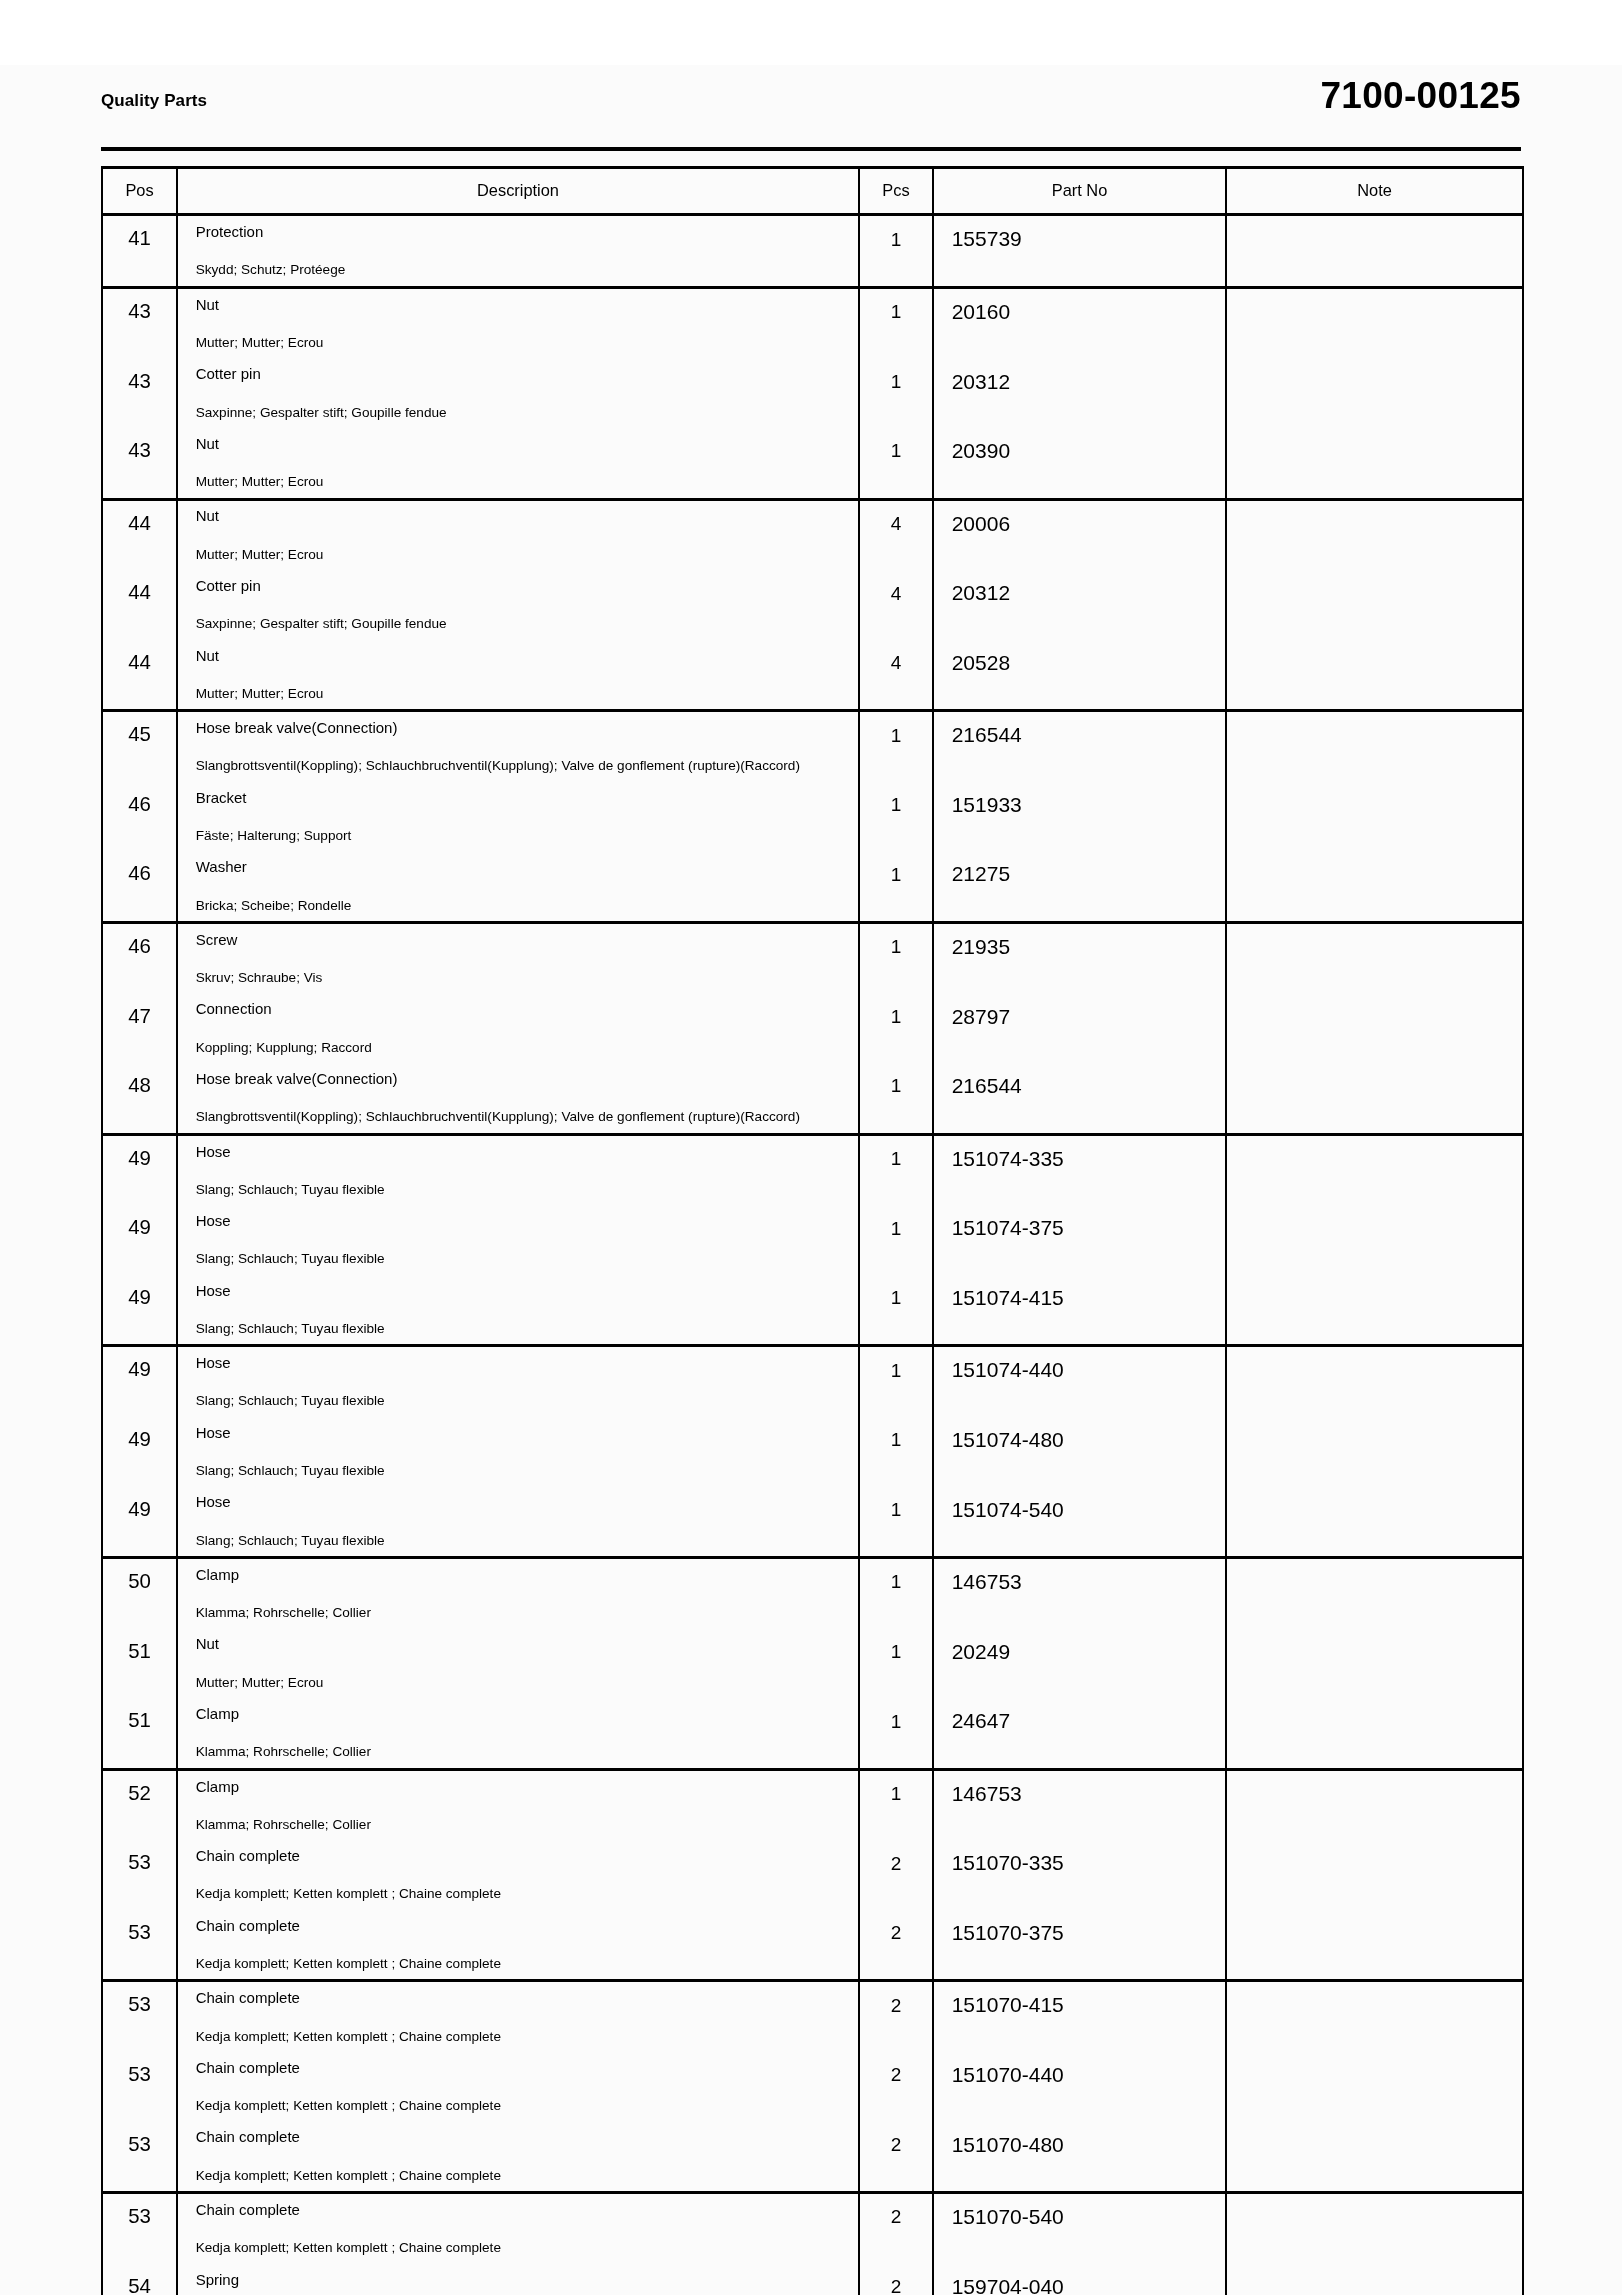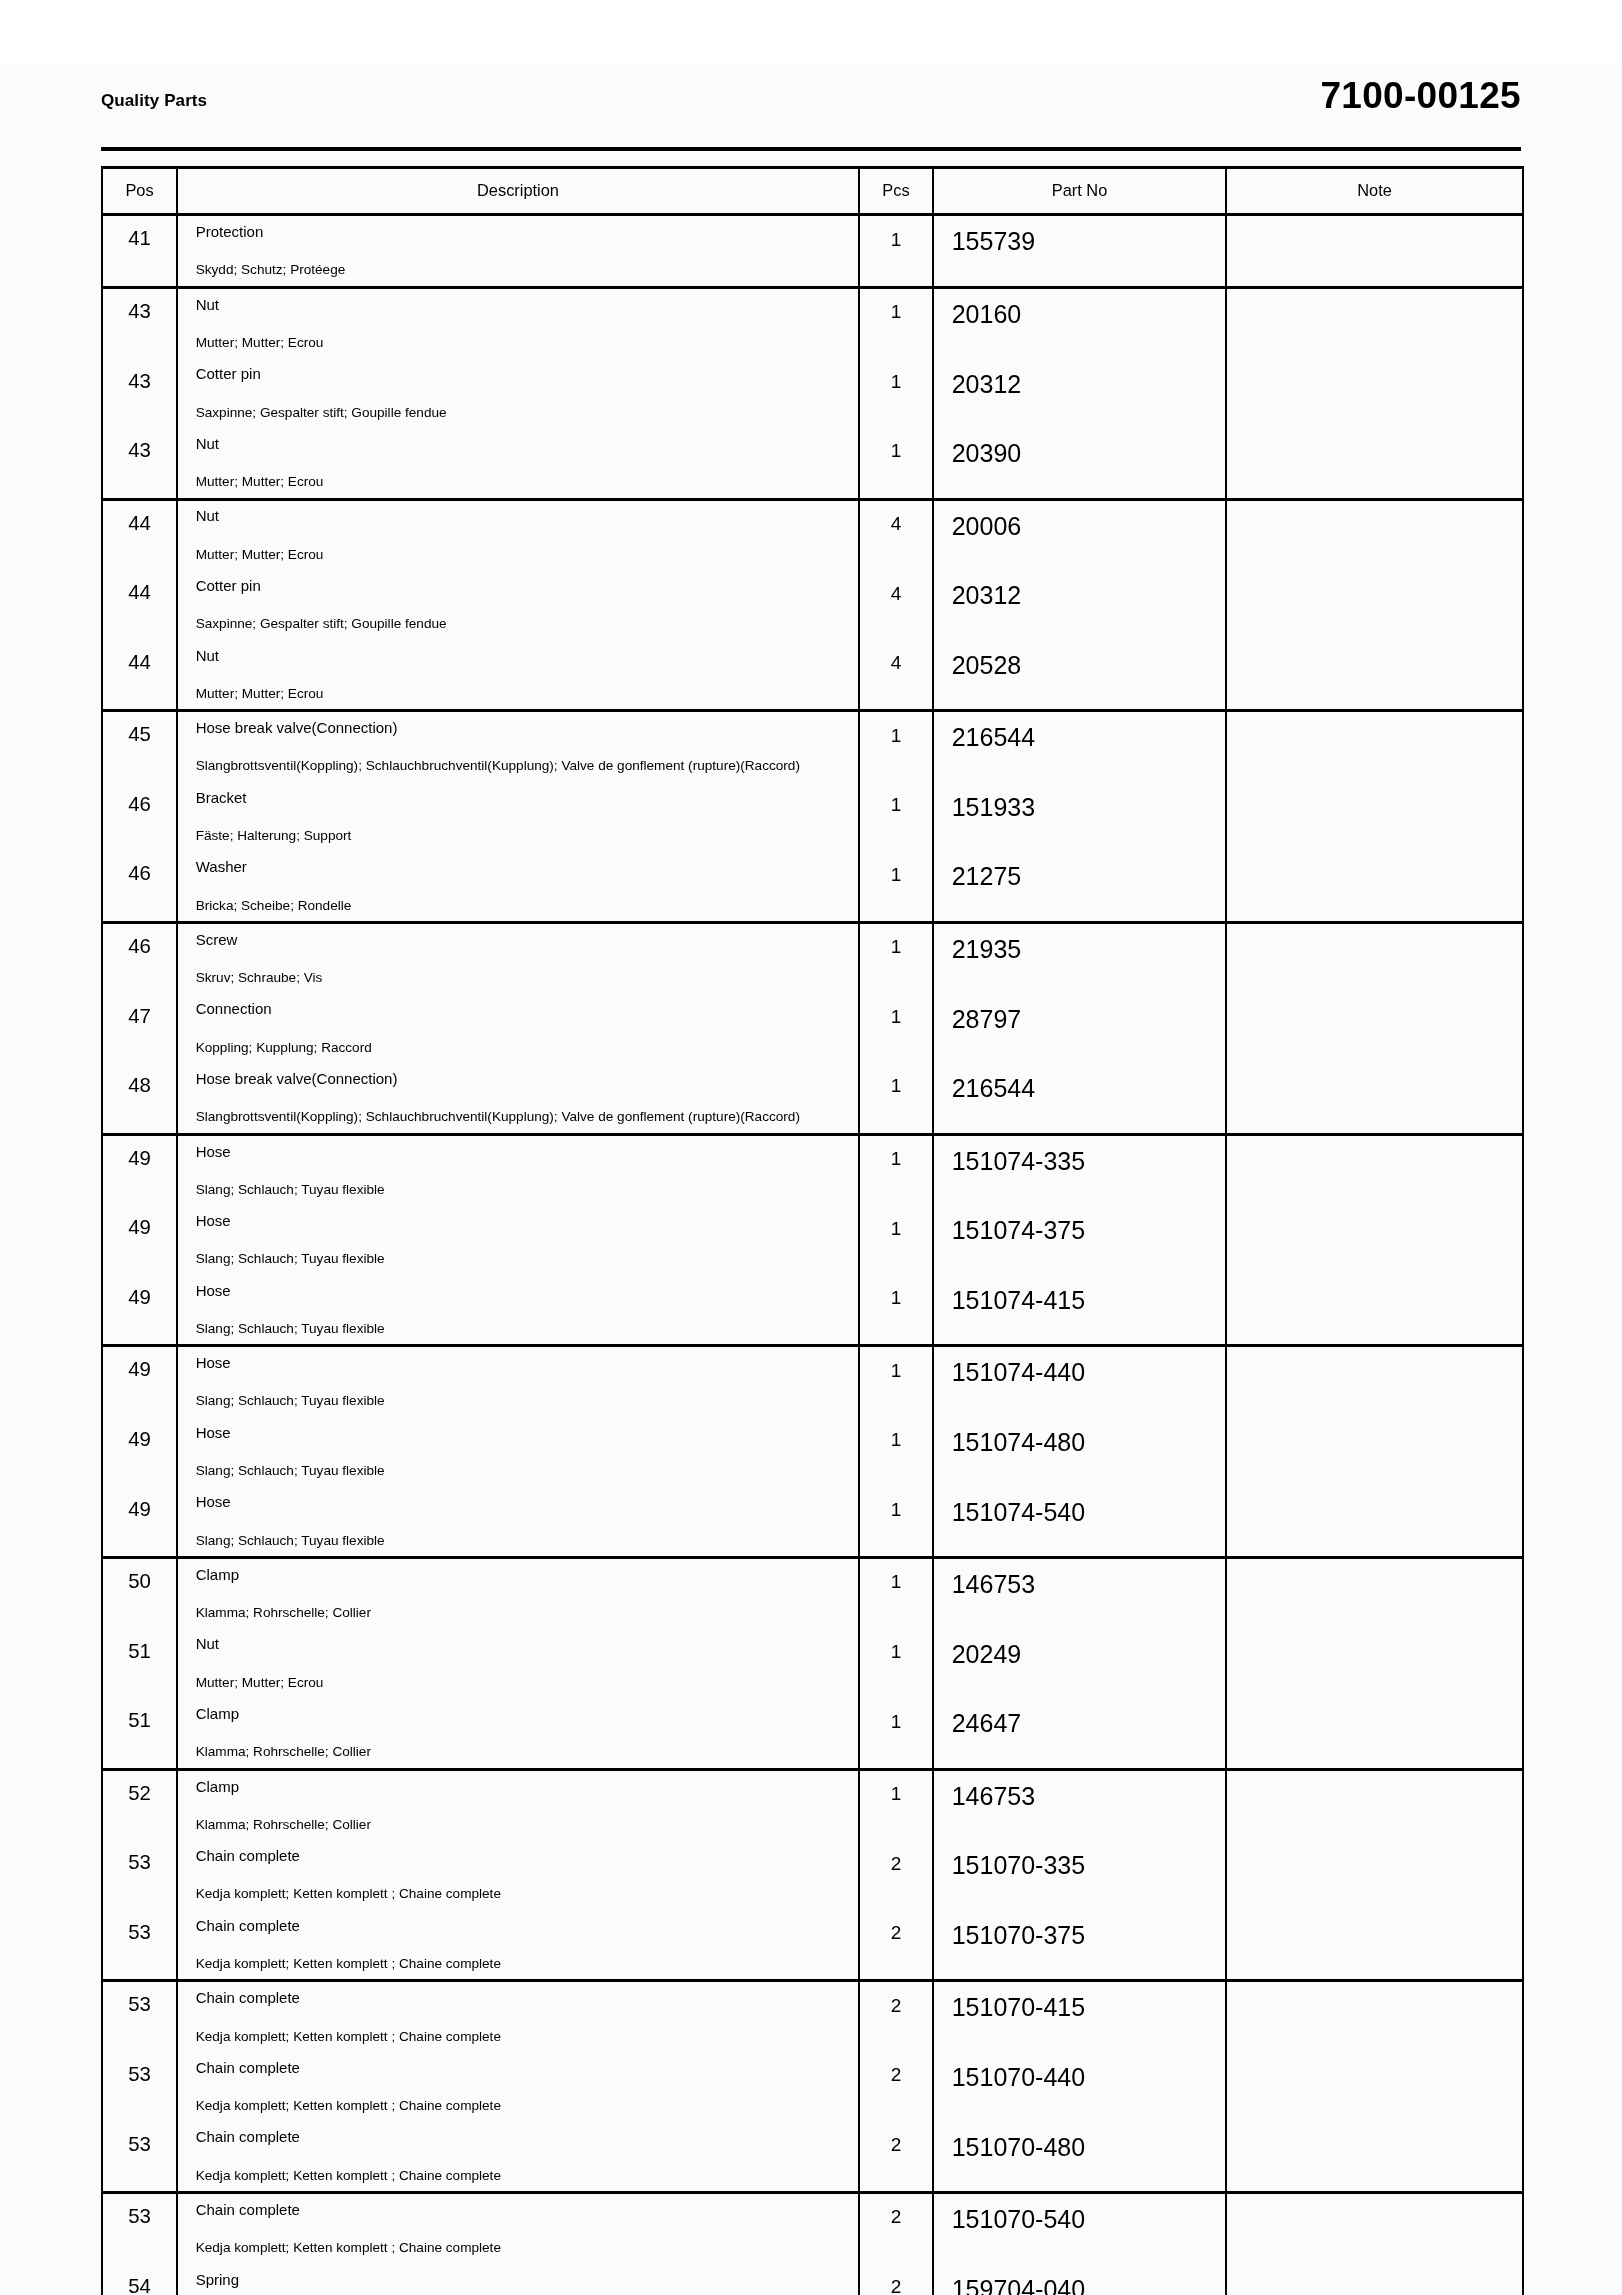--- a/index.html
+++ b/index.html
@@ -97,21 +97,21 @@
     text-align: center;
     font-size: 20.4px;
     padding-top: 11px;
   }
   td.pcs {
     text-align: center;
     font-size: 19px;
     padding-top: 12.3px;
   }
   td.part {
-    font-size: 25px;
+    font-size: 21px;
     padding: 11px 0 0 17.7px;
   }
   td.note { }
   td.desc {
     padding: 6.8px 9.5px 6.8px 17.7px;
   }
   .desc-en {
     font-size: 15px;
     line-height: 1.22;
   }

